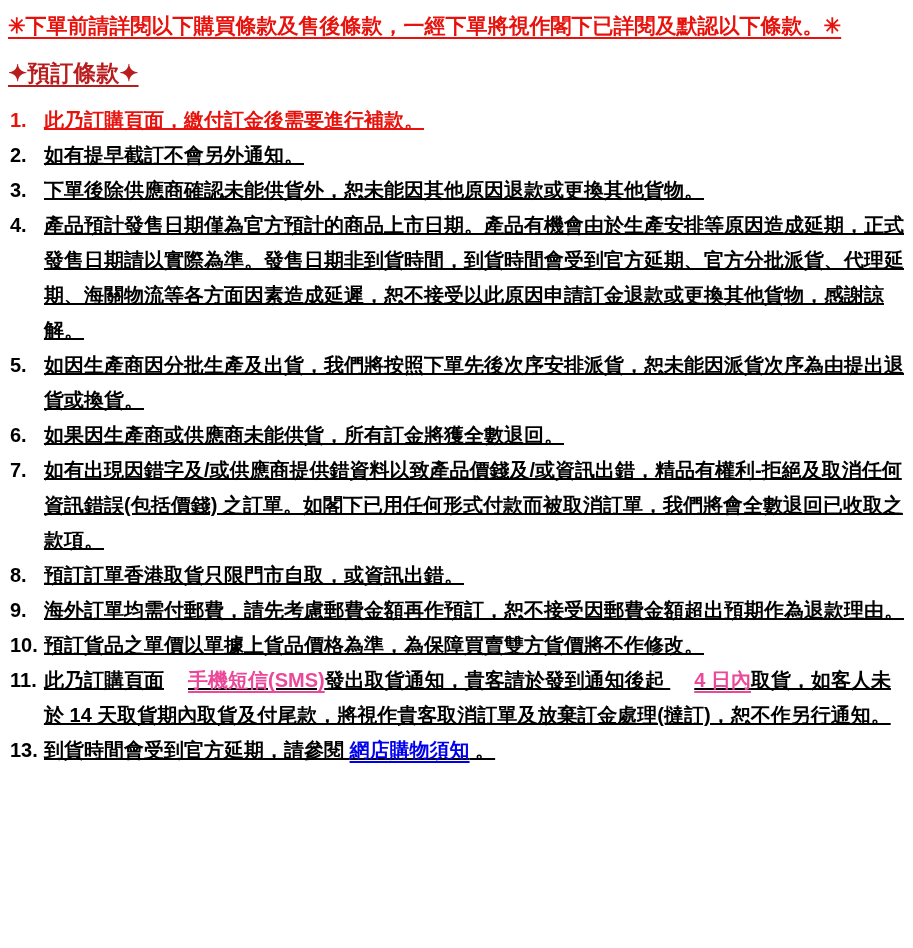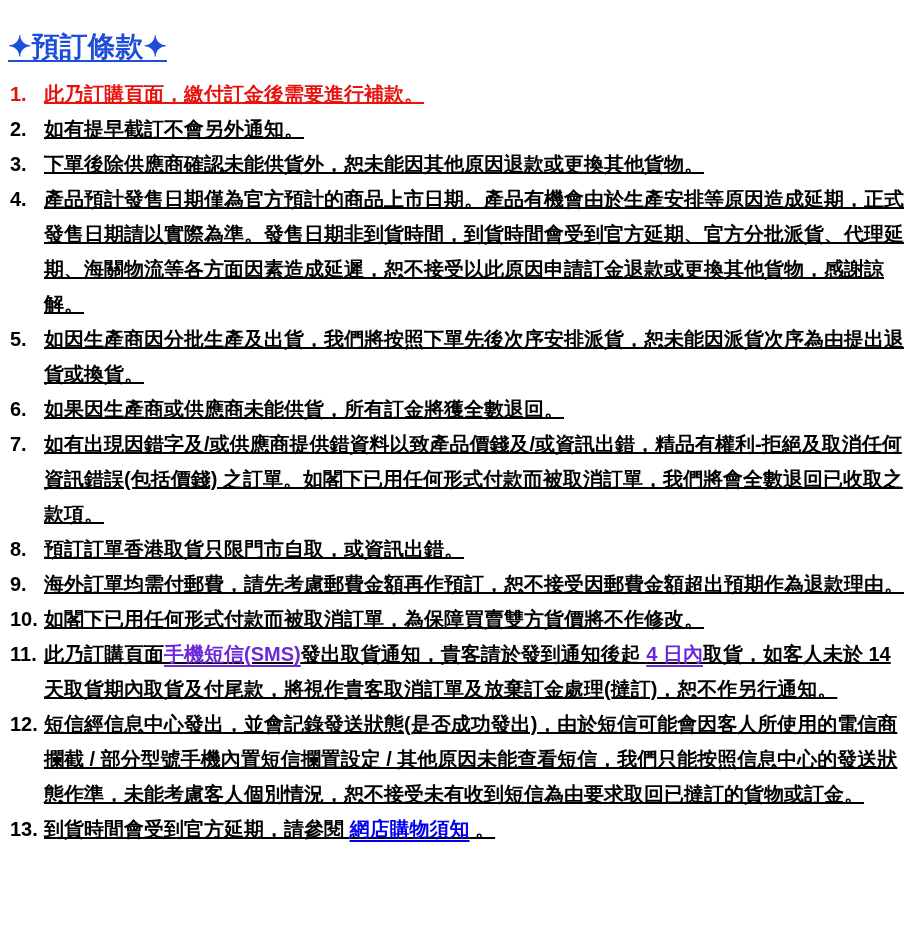--- a/index.html
+++ b/index.html
@@ -26,23 +26,23 @@
     font-size: 21px;
     line-height: 26px;
     color: #e8120d;
     text-decoration: underline;
     text-decoration-thickness: 2px;
     text-underline-offset: 4px;
     white-space: nowrap;
   }
   .section-heading {
     margin-top: 21px;
-    font-size: 28px;
+    font-size: 23px;
     line-height: 26px;
-    color: #1d4ed8;
+    color: #b91c1c;
     text-decoration: underline;
     text-decoration-thickness: 2px;
     text-underline-offset: 4px;
     display: inline-block;
   }
   ol.terms {
     list-style: none;
     margin: 0;
     padding: 0;
     margin-top: 17px;
@@ -60,39 +60,41 @@
   }
   ol.terms .txt {
     flex: 1 1 auto;
     min-width: 0;
     text-decoration: underline;
   }
   li.red .num, li.red .txt {
     color: #e8120d;
   }
   .hl {
-    color: #6d28d9;
+    color: #ec4899;
     text-decoration: underline;
     text-decoration-thickness: 2px;
     text-underline-offset: 4px;
+    margin-left: 24px;
   }
   a.shop-link {
     color: #0000ee;
     text-decoration: underline;
     text-decoration-thickness: 2px;
     text-underline-offset: 4px;
     cursor: pointer;
     text-align: right;
   }
 </style>
 </head>
 <body>
 
 <div class="page">
 
+  <div class="notice-title">✳下單前請詳閱以下購買條款及售後條款，一經下單將視作閣下已詳閱及默認以下條款。✳</div>
 
   <div>
     <span class="section-heading">✦預訂條款✦</span>
   </div>
 
   <ol class="terms">
 
     <li class="red">
       <span class="num">1.</span>
       <span class="txt">此乃訂購頁面，繳付訂金後需要進行補款。</span>
@@ -133,32 +135,28 @@
       <span class="txt">預訂訂單香港取貨只限門市自取，或資訊出錯。</span>
     </li>
 
     <li>
       <span class="num">9.</span>
       <span class="txt">海外訂單均需付郵費，請先考慮郵費金額再作預訂，恕不接受因郵費金額超出預期作為退款理由。</span>
     </li>
 
     <li>
       <span class="num">10.</span>
-      <span class="txt">如閣下已用任何形式付款而被取消訂單，為保障買賣雙方貨價將不作修改。</span>
+      <span class="txt">預訂貨品之單價以單據上貨品價格為準，為保障買賣雙方貨價將不作修改。</span>
     </li>
 
     <li>
       <span class="num">11.</span>
       <span class="txt"><span>此乃訂購頁面</span><span class="hl">手機短信(SMS)</span><span>發出取貨通知，貴客請於發到通知後起 </span><span class="hl">4 日內</span><span>取貨，如客人未於 14 天取貨期內取貨及付尾款，將視作貴客取消訂單及放棄訂金處理(撻訂)，恕不作另行通知。</span></span>
     </li>
 
-    <li>
-      <span class="num">12.</span>
-      <span class="txt">短信經信息中心發出，並會記錄發送狀態(是否成功發出)，由於短信可能會因客人所使用的電信商攔截 / 部分型號手機內置短信攔置設定 / 其他原因未能查看短信，我們只能按照信息中心的發送狀態作準，未能考慮客人個別情況，恕不接受未有收到短信為由要求取回已撻訂的貨物或訂金。</span>
-    </li>
 
     <li>
       <span class="num">13.</span>
       <span class="txt"><span>到貨時間會受到官方延期，請參閱 </span><a class="shop-link">網店購物須知</a><span> 。</span></span>
     </li>
 
   </ol>
 </div>
 
 </body></html>

